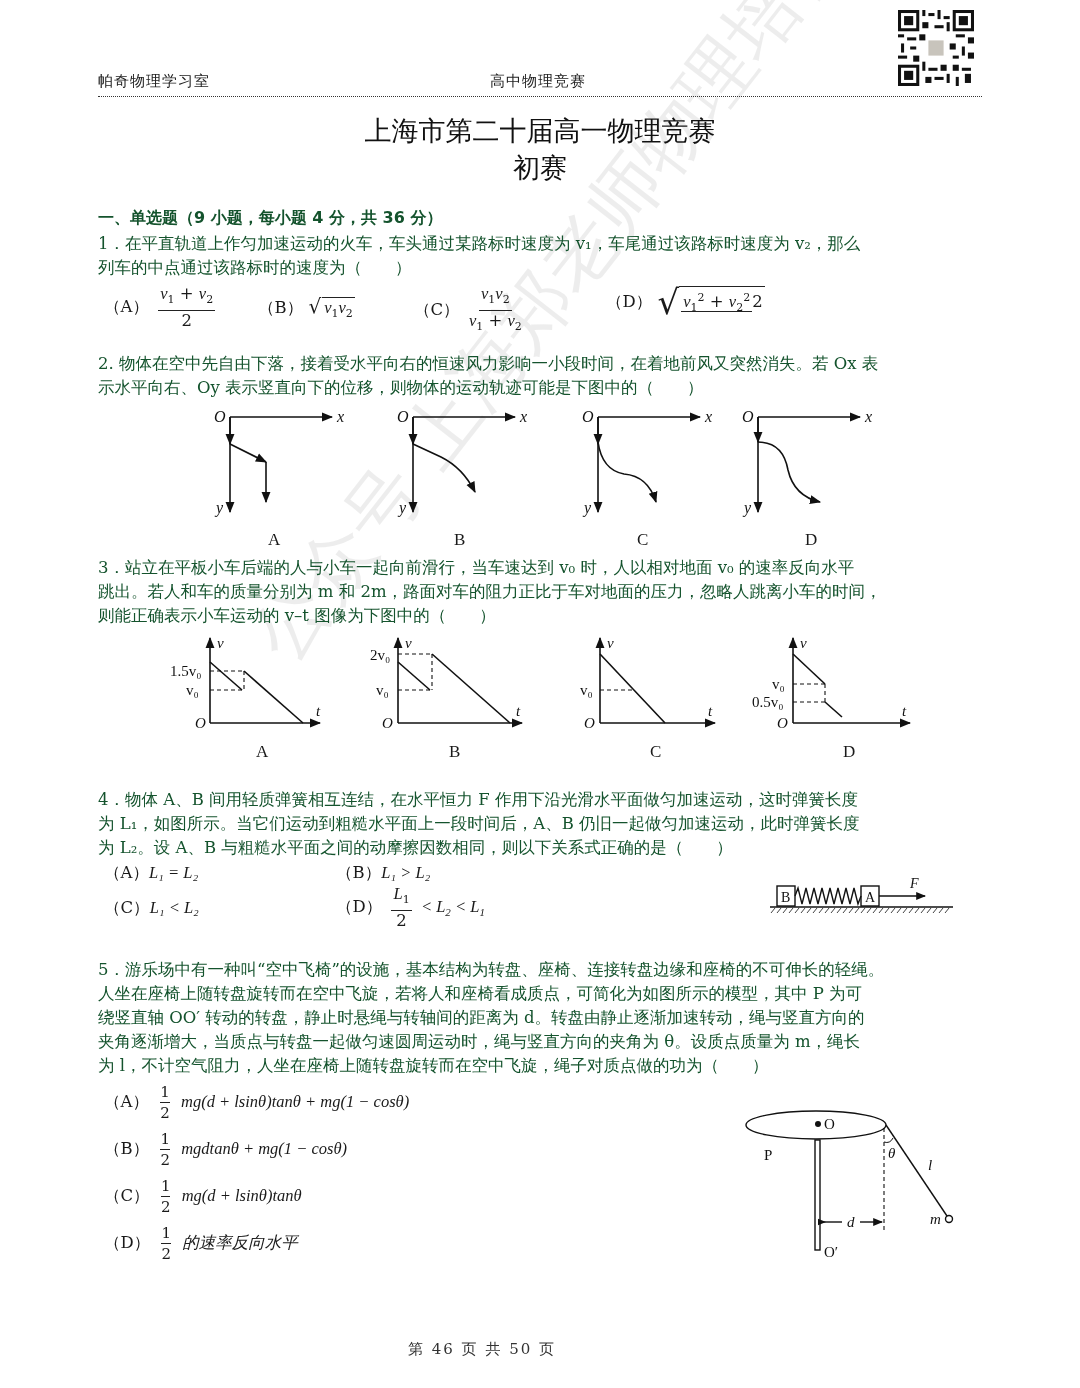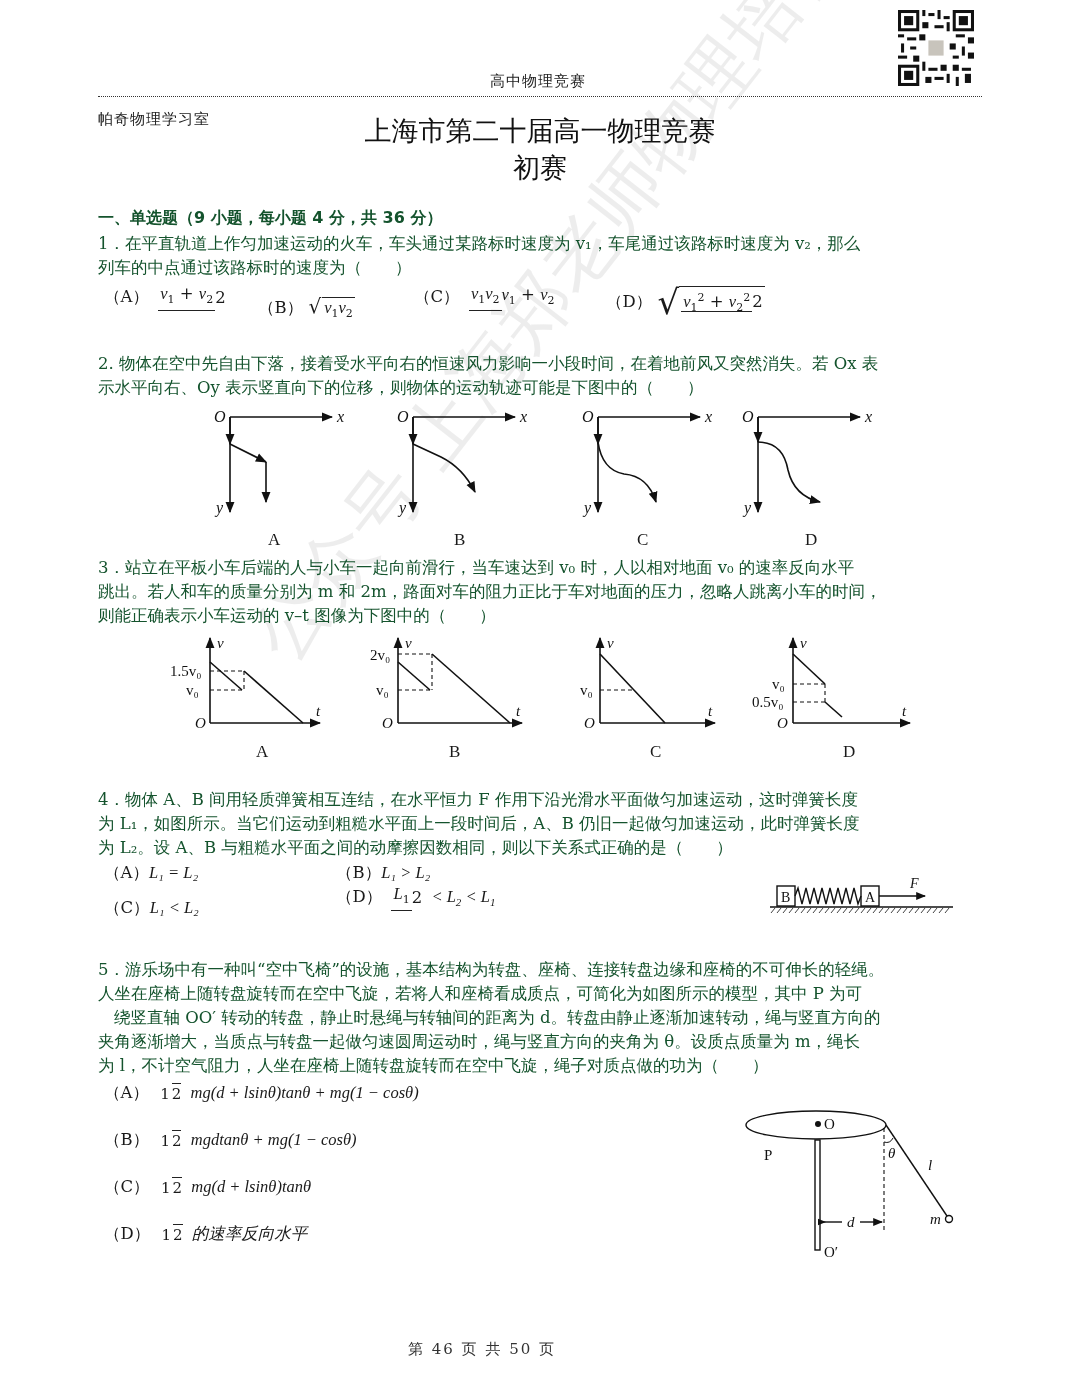--- a/index.html
+++ b/index.html
@@ -9,39 +9,39 @@
   .hdr { font-size: 15px; letter-spacing: 1px; color: #222; }
   .hr-dotted { position: absolute; left: 98px; top: 96px; width: 884px; height: 0;
                border-top: 1.5px dotted #333; }
   .qr { position: absolute; left: 898px; top: 10px; width: 76px; height: 76px; }
   .title { position: absolute; left: 0; width: 1080px; text-align: center;
            font-family: "DejaVu Sans", "Liberation Sans", sans-serif; font-size: 27px; color: #111; }
   .line { position: absolute; left: 98px; font-size: 16.5px; line-height: 24px; white-space: nowrap; color: #14532d; }
   .sec { font-weight: bold; font-family: "DejaVu Sans", "Liberation Sans", sans-serif; font-size: 16px; }
   i, .it { font-style: italic; font-family: "Liberation Serif", serif; }
   .opt { position: absolute; font-size: 16.5px; white-space: nowrap; }
-  .frac { display: inline-flex; flex-direction: row; align-items: center; vertical-align: middle; margin: 0 4px; }
+  .frac { display: inline-flex; flex-direction: column; align-items: center; vertical-align: middle; margin: 0 4px; }
   .frac .num { border-bottom: 1px solid #222; padding: 0 2px; line-height: 20px; }
   .frac .den { line-height: 20px; }
   .sqrt { display: inline-block; border-top: 1px solid #222; padding: 0 2px; margin-left: 1px; }
   .root { font-size: 20px; }
   sub { font-size: 11px; }
   sup { font-size: 11px; }
   .fig-label { position: absolute; font-size: 17px; font-family: "Liberation Serif", serif; }
   .footer { position: absolute; top: 1340px; left: 0; width: 964px; text-align: center; font-size: 15px; letter-spacing: 2px; color: #333; }
   .watermark { position: absolute; left: 230px; top: 620px; transform: rotate(-52deg); transform-origin: left top;
                font-size: 74px; color: rgba(0,0,0,0.07); font-family: "DejaVu Sans", sans-serif; white-space: nowrap; pointer-events: none; }
   svg text { font-family: "Liberation Serif", serif; }
 </style>
 </head>
 <body>
 
 <div class="watermark">公众号 上海郑老师物理培优</div>
 
-<div class="abs hdr" style="left:98px; top:72px;margin-top:38px;">帕奇物理学习室</div>
+<div class="abs hdr" style="left:98px; top:72px;">帕奇物理学习室</div>
 <div class="abs hdr" style="left:490px; top:72px;">高中物理竞赛</div>
 <svg class="qr" viewBox="0 0 25 25">
   <rect width="25" height="25" fill="#fff"></rect>
   <g fill="#111">
     <rect x="0" y="0" width="7" height="7"></rect>
       <rect x="1" y="1" width="5" height="5" fill="#fff"></rect>
       <rect x="2" y="2" width="3" height="3"></rect>
     <rect x="18" y="0" width="7" height="7"></rect>
       <rect x="19" y="1" width="5" height="5" fill="#fff"></rect>
       <rect x="20" y="2" width="3" height="3"></rect>
@@ -318,21 +318,21 @@
   </g>
   <g font-size="14" fill="#111">
     <text x="16" y="32">B</text>
     <text x="100" y="32">A</text>
     <text x="145" y="18" font-style="italic">F</text>
   </g>
 </svg>
 
 <div class="line" style="top:958px;">5．游乐场中有一种叫“空中飞椅”的设施，基本结构为转盘、座椅、连接转盘边缘和座椅的不可伸长的轻绳。</div>
 <div class="line" style="top:982px;">人坐在座椅上随转盘旋转而在空中飞旋，若将人和座椅看成质点，可简化为如图所示的模型，其中 P 为可</div>
-<div class="line" style="top:1006px;margin-left:16px;">绕竖直轴 OO′ 转动的转盘，静止时悬绳与转轴间的距离为 d。转盘由静止逐渐加速转动，绳与竖直方向的</div>
+<div class="line" style="top:1006px;">绕竖直轴 OO′ 转动的转盘，静止时悬绳与转轴间的距离为 d。转盘由静止逐渐加速转动，绳与竖直方向的</div>
 <div class="line" style="top:1030px;">夹角逐渐增大，当质点与转盘一起做匀速圆周运动时，绳与竖直方向的夹角为 θ。设质点质量为 m，绳长</div>
 <div class="line" style="top:1054px;">为 l，不计空气阻力，人坐在座椅上随转盘旋转而在空中飞旋，绳子对质点做的功为（　　）</div>
 
 <div class="opt" style="left:104px; top:1082px;">
   <span>（A）</span>
   <span class="frac" style="font-size:15px">
       <span class="num" style="border:none">1</span>
       <span class="den" style="border-top:1px solid #222">2</span>
     </span>
   <i>mg(d + lsinθ)tanθ + mg(1 − cosθ)</i>

